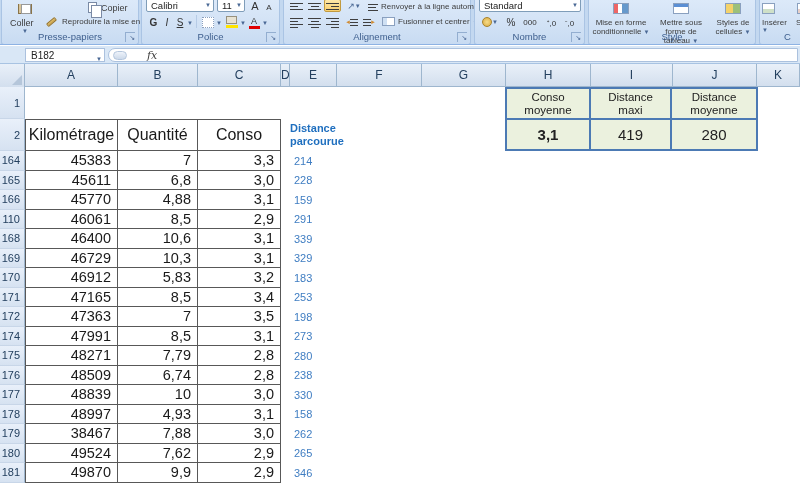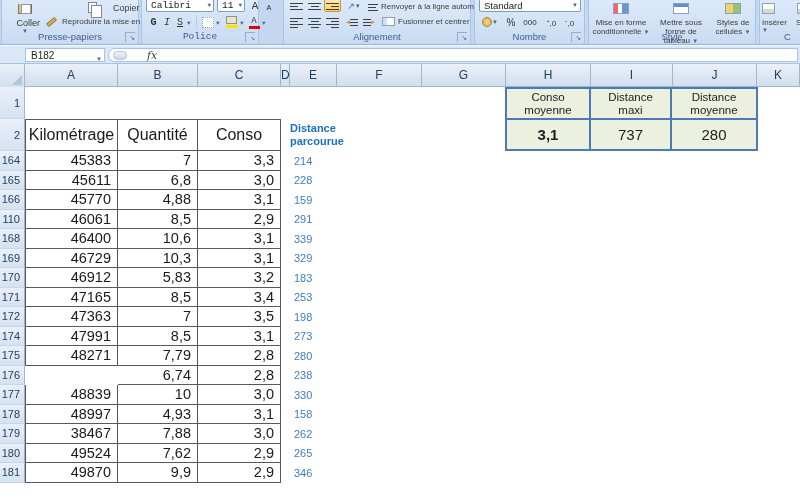--- a/index.html
+++ b/index.html
@@ -109,36 +109,36 @@
 </head>
 <body>
 
 <div class="screen">
 
   <div class="ribbon">
 
     <div class="rgroup" style="left:1px;width:138px;">
       <div style="position:absolute;left:8px;top:0;width:30px;text-align:center;">
         <span class="clipb" style="display:inline-block;"></span>
-        <div class="rbtn-label" style="text-align:right;">Coller</div>
+        <div class="rbtn-label" style="text-align:left;">Coller</div>
         <div class="arrow">▼</div>
       </div>
-      <div style="position:absolute;left:44px;top:2px;display:flex;align-items:center;gap:16px;padding-left:42px;">
+      <div style="position:absolute;left:44px;top:2px;display:flex;align-items:center;gap:4px;padding-left:42px;">
         <span class="pages"></span>
         <span class="rbtn-label">Copier</span>
       </div>
       <div style="position:absolute;left:44px;top:17px;display:flex;align-items:center;gap:5px;">
         <span class="brush"></span>
         <span class="small-label">Reproduire la mise en forme</span>
       </div>
       <div class="glabel">Presse-papiers</div>
       <span class="dlg" style="right:3px;">↘</span>
     </div>
 
-    <div class="rgroup" style="left:141px;width:118px;font-family:Liberation Mono, monospace;">
+    <div class="rgroup" style="left:141px;width:139px;">
       <div class="combo" style="left:4px;top:-2px;width:68px;height:14px;">
         <span>Calibri</span>
           <span class="arrow">▼</span>
       </div>
       <div class="combo" style="left:75px;top:-2px;width:28px;height:14px;">
         <span>11</span>
           <span class="arrow">▼</span>
       </div>
       <div class="ibtn" style="left:106px;top:0;width:14px;height:12px;font-size:11px;">A</div>
       <div class="ibtn" style="left:121px;top:2px;width:12px;height:10px;font-size:8px;">A</div>
@@ -329,21 +329,21 @@
               <span>Distance</span>
                 <span>maxi</span>
             </div>
             <div class="sumcell sc3">
               <span>Distance</span>
                 <span>moyenne</span>
             </div>
           </div>
           <div class="sumvals">
             <div class="sumcell sumval bold sc1">3,1</div>
-            <div class="sumcell sumval sc2">737</div>
+            <div class="sumcell sumval sc2">419</div>
             <div class="sumcell sumval sc3">280</div>
           </div>
         </div>
       </div>
 
       <div class="grow r32">
         <div class="rh">2</div>
         <div class="dc cb hcell">Quantité</div>
         <div class="dc ca hcell">Kilométrage</div>
         <div class="dc cc hcell">Conso</div>
@@ -423,20 +423,21 @@
           </div>
           <div class="grow r195">
             <div class="rh">175</div>
             <div class="dc ca">48271</div>
             <div class="dc cb">7,79</div>
             <div class="dc cc">2,8</div>
             <div class="ec">280</div>
           </div>
           <div class="grow r195">
             <div class="rh">176</div>
+            <div class="dc ca">48509</div>
             <div class="dc cb">6,74</div>
             <div class="dc cc">2,8</div>
             <div class="ec">238</div>
           </div>
           <div class="grow r195">
             <div class="rh">177</div>
             <div class="dc ca">48839</div>
             <div class="dc cb">10</div>
             <div class="dc cc">3,0</div>
             <div class="ec">330</div>

